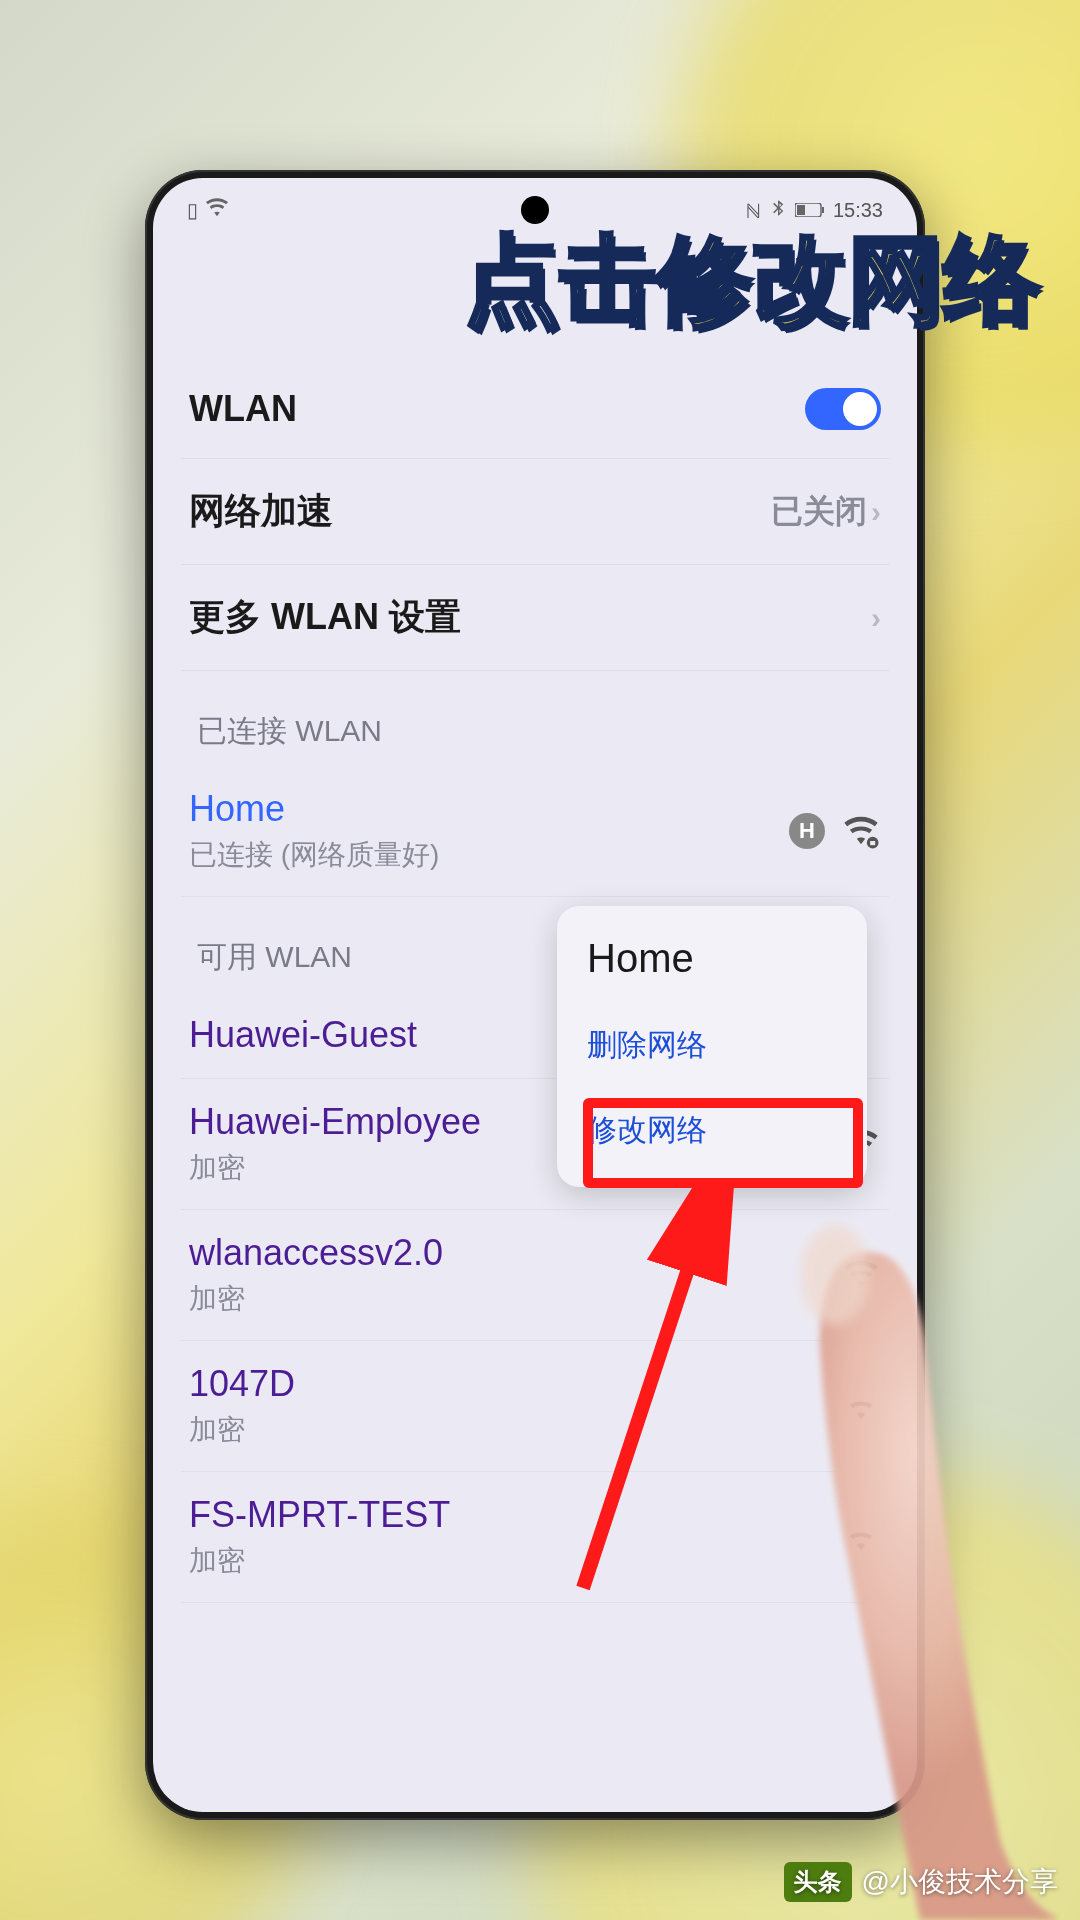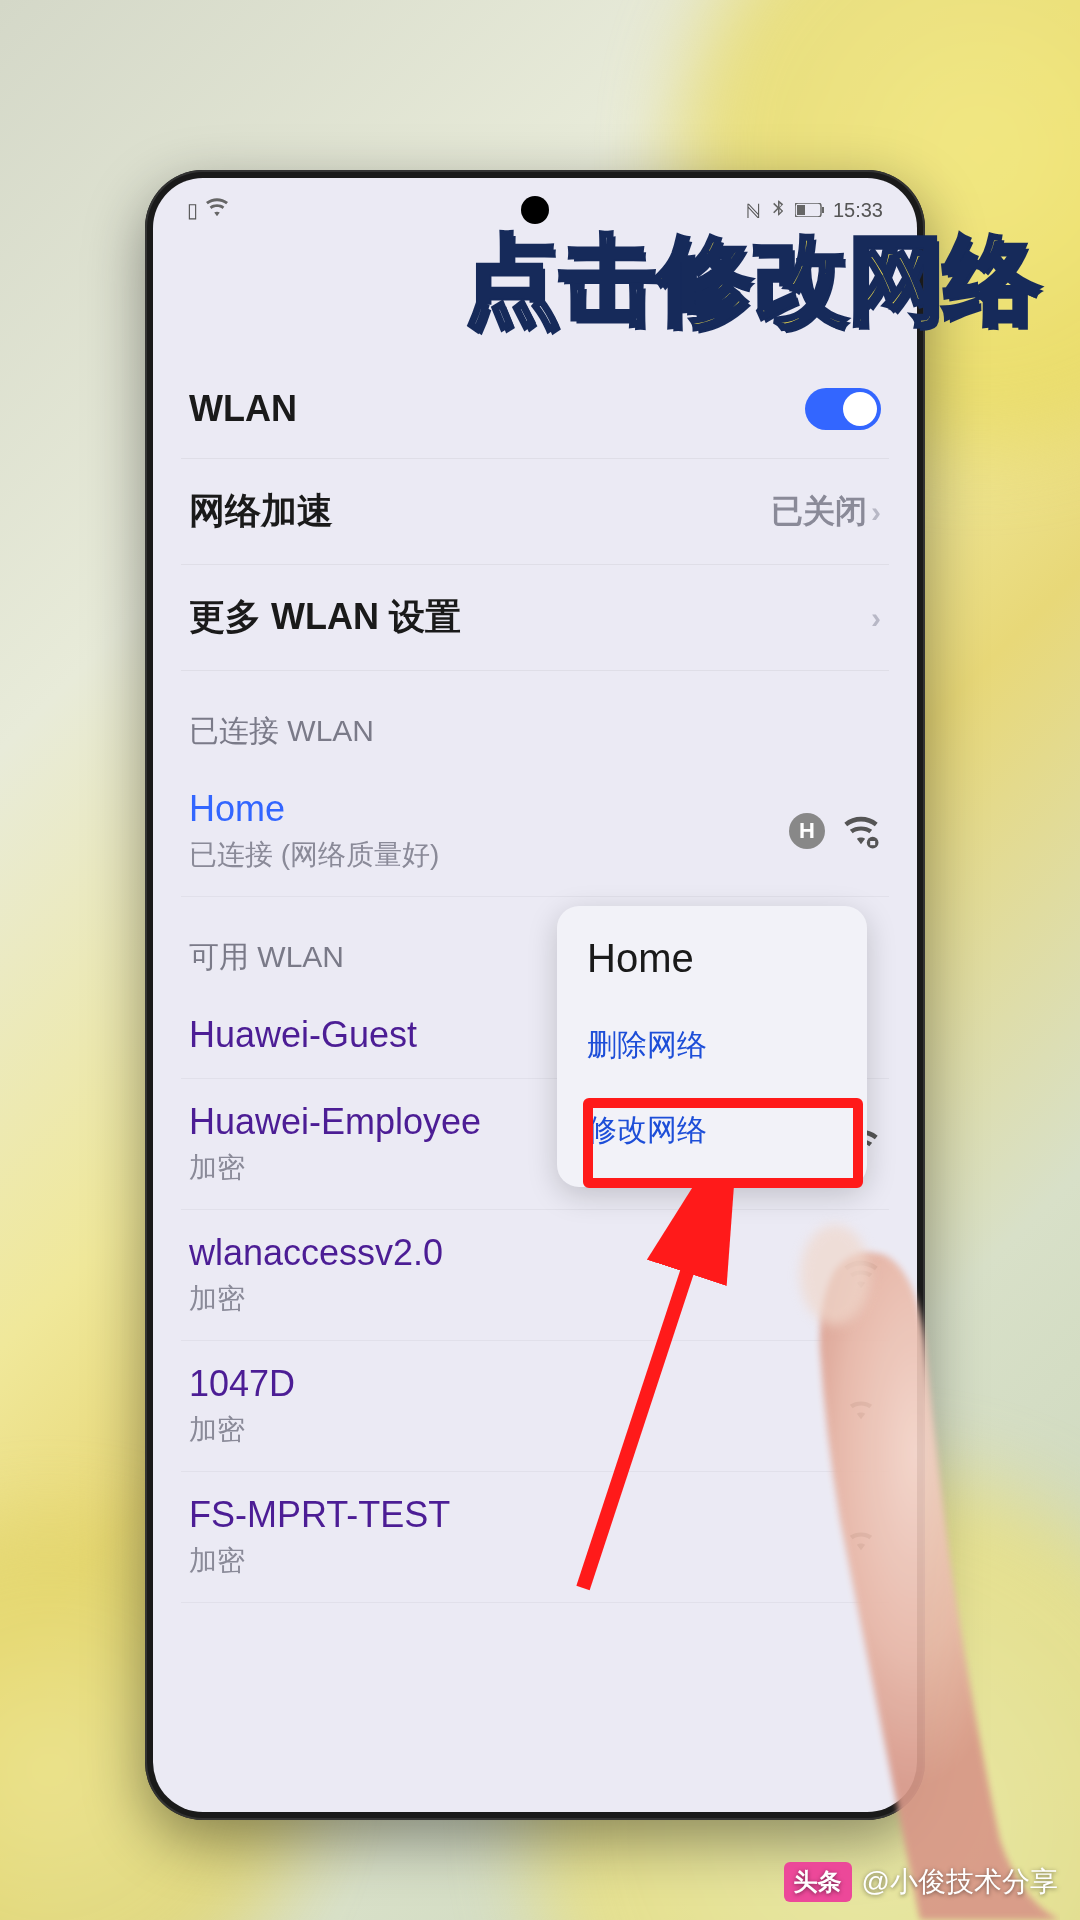--- a/index.html
+++ b/index.html
@@ -112,20 +112,21 @@
       top: 4px;
       width: 34px;
       height: 34px;
       background: #fff;
       border-radius: 50%;
     }
     .section-header {
       font-size: 30px;
       color: #7a7a88;
       padding: 40px 8px 14px;
+      margin-left: 8px;
     }
     .network-row {
       display: flex;
       justify-content: space-between;
       align-items: center;
       padding: 22px 8px;
       border-bottom: 1px solid rgba(0,0,0,0.04);
     }
     .network-info { display: flex; flex-direction: column; gap: 6px; }
     .network-name { font-size: 36px; color: #4c1d95; }
@@ -180,21 +181,21 @@
       right: 22px;
       color: #fff;
       font-size: 28px;
       display: flex;
       align-items: center;
       gap: 10px;
       text-shadow: 0 1px 4px rgba(0,0,0,0.5);
       z-index: 300;
     }
     .watermark-badge {
-      background: #ec4899;
+      background: #4d7c0f;
       color: #fff;
       padding: 4px 10px;
       border-radius: 6px;
       font-size: 24px;
       font-weight: bold;
     }
     .finger {
       position: absolute;
       bottom: 0;
       right: 20px;

